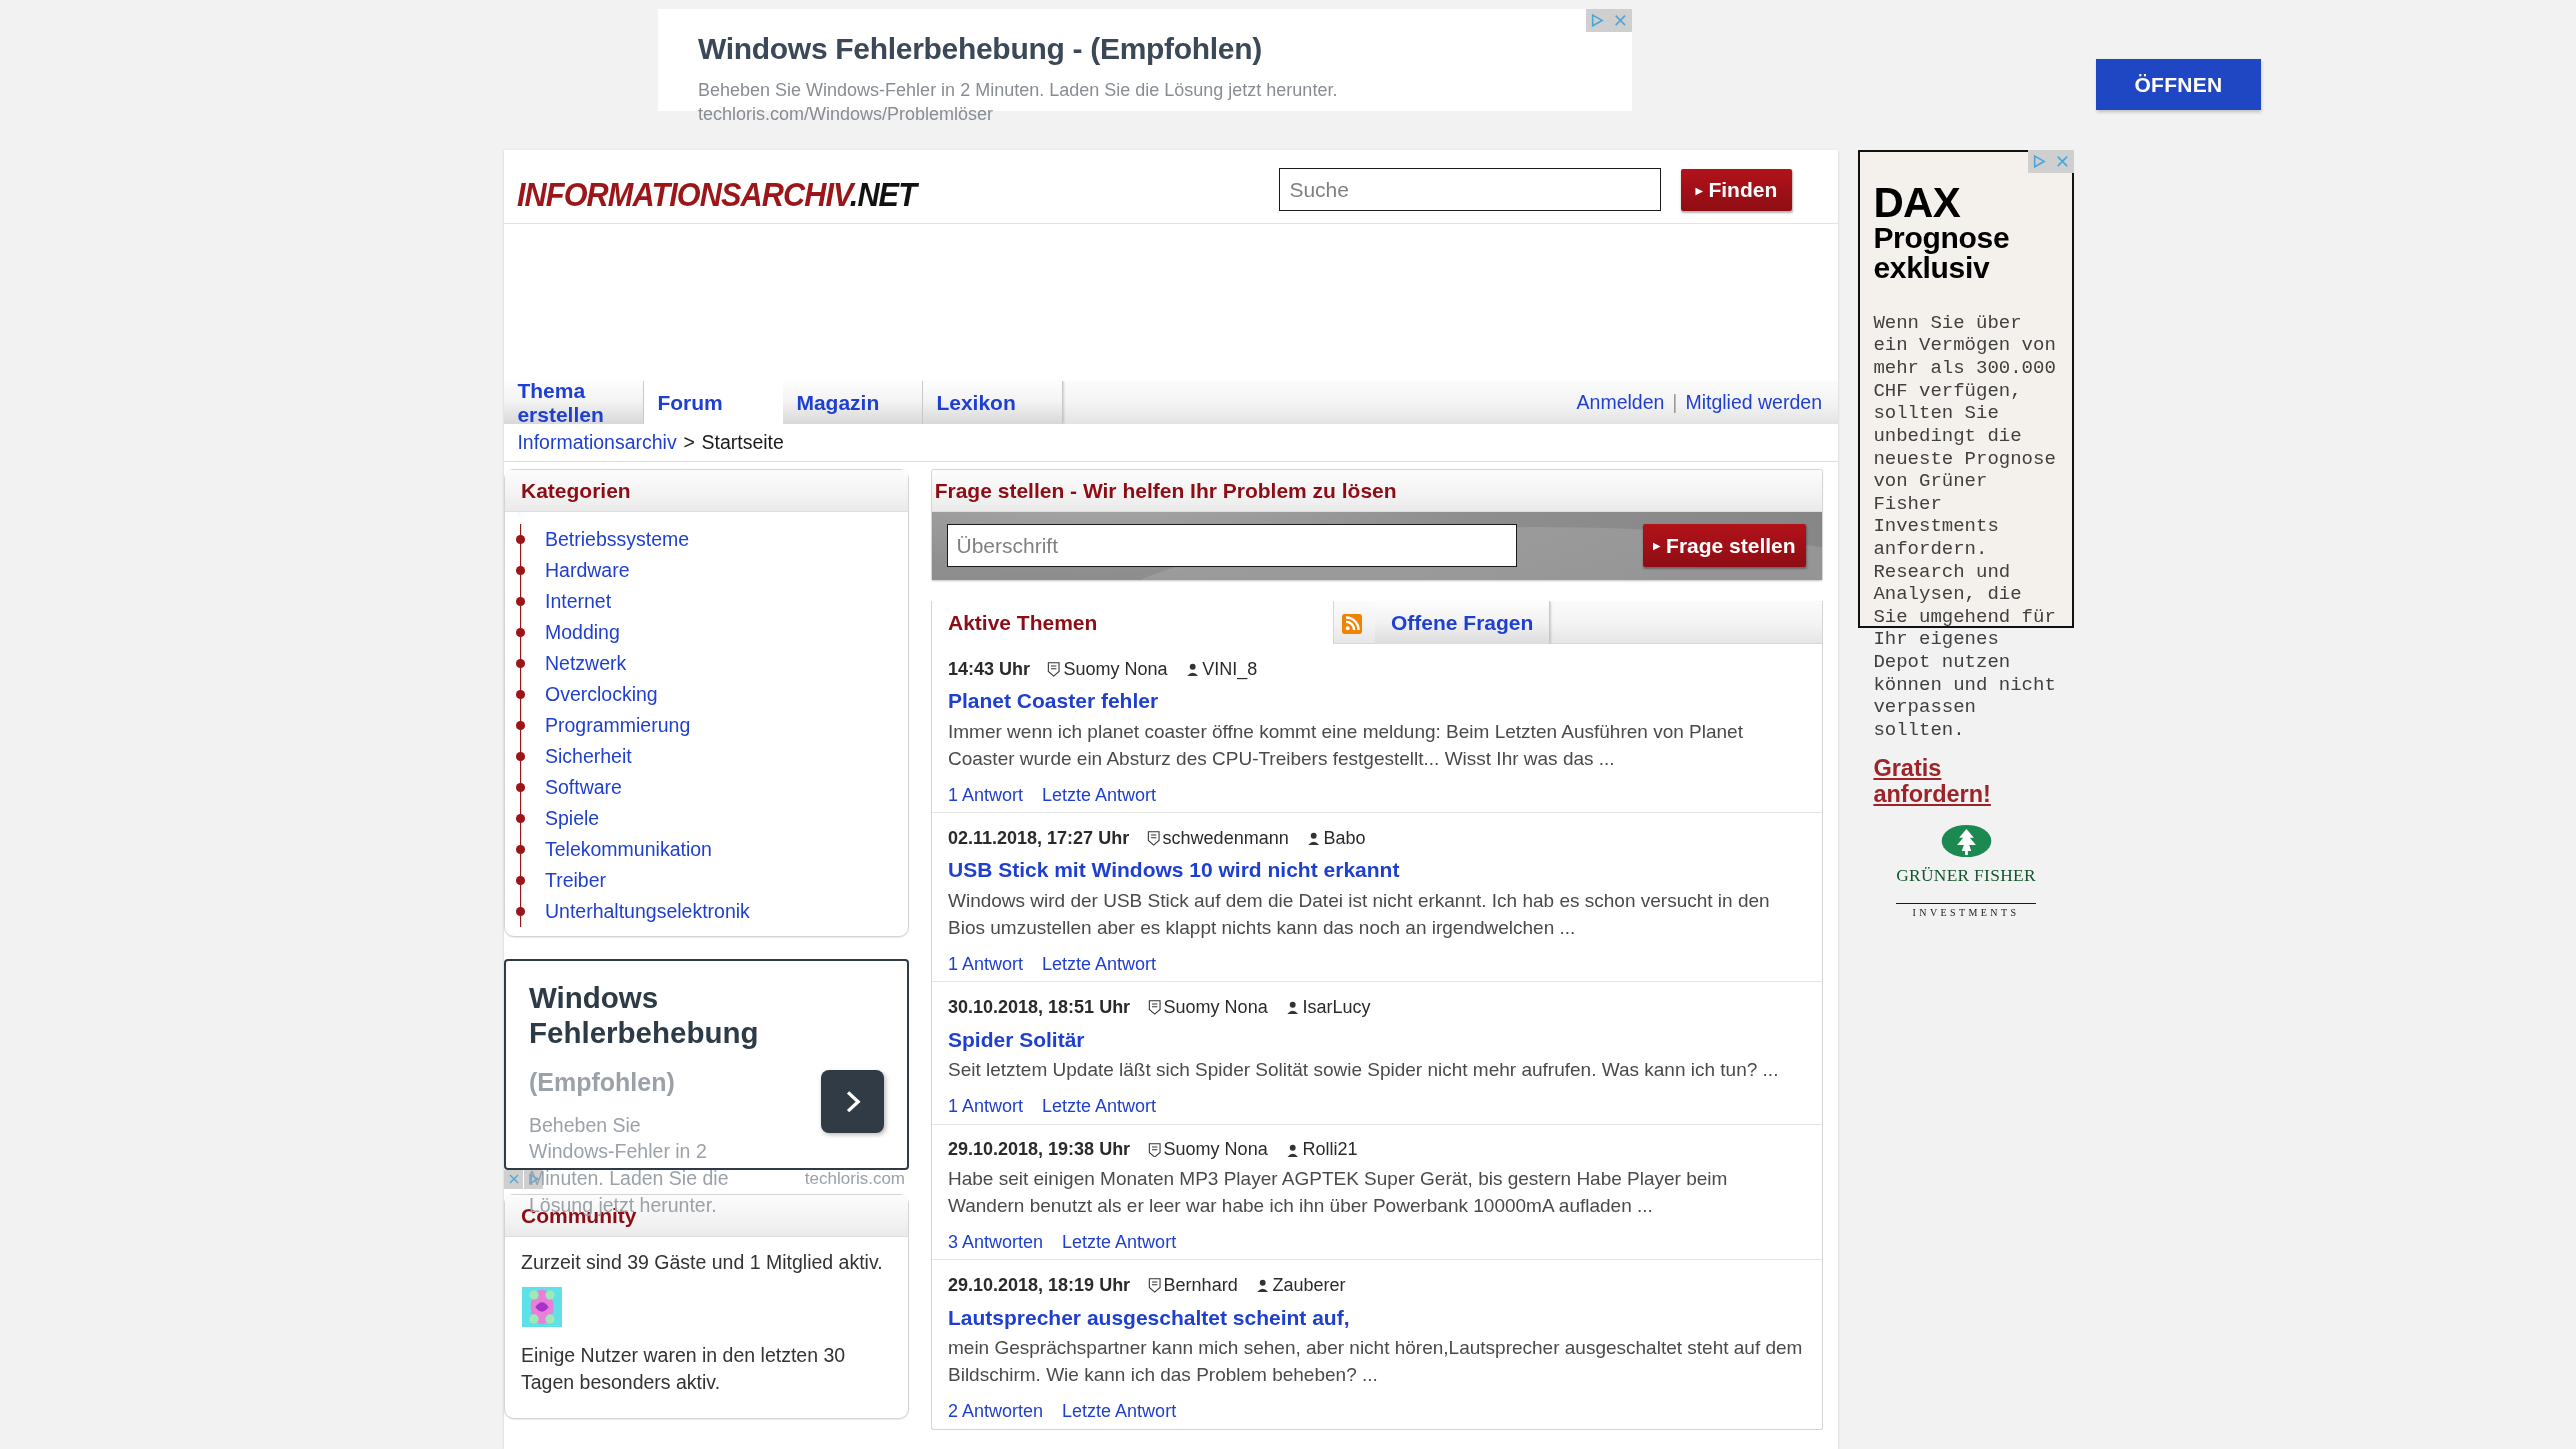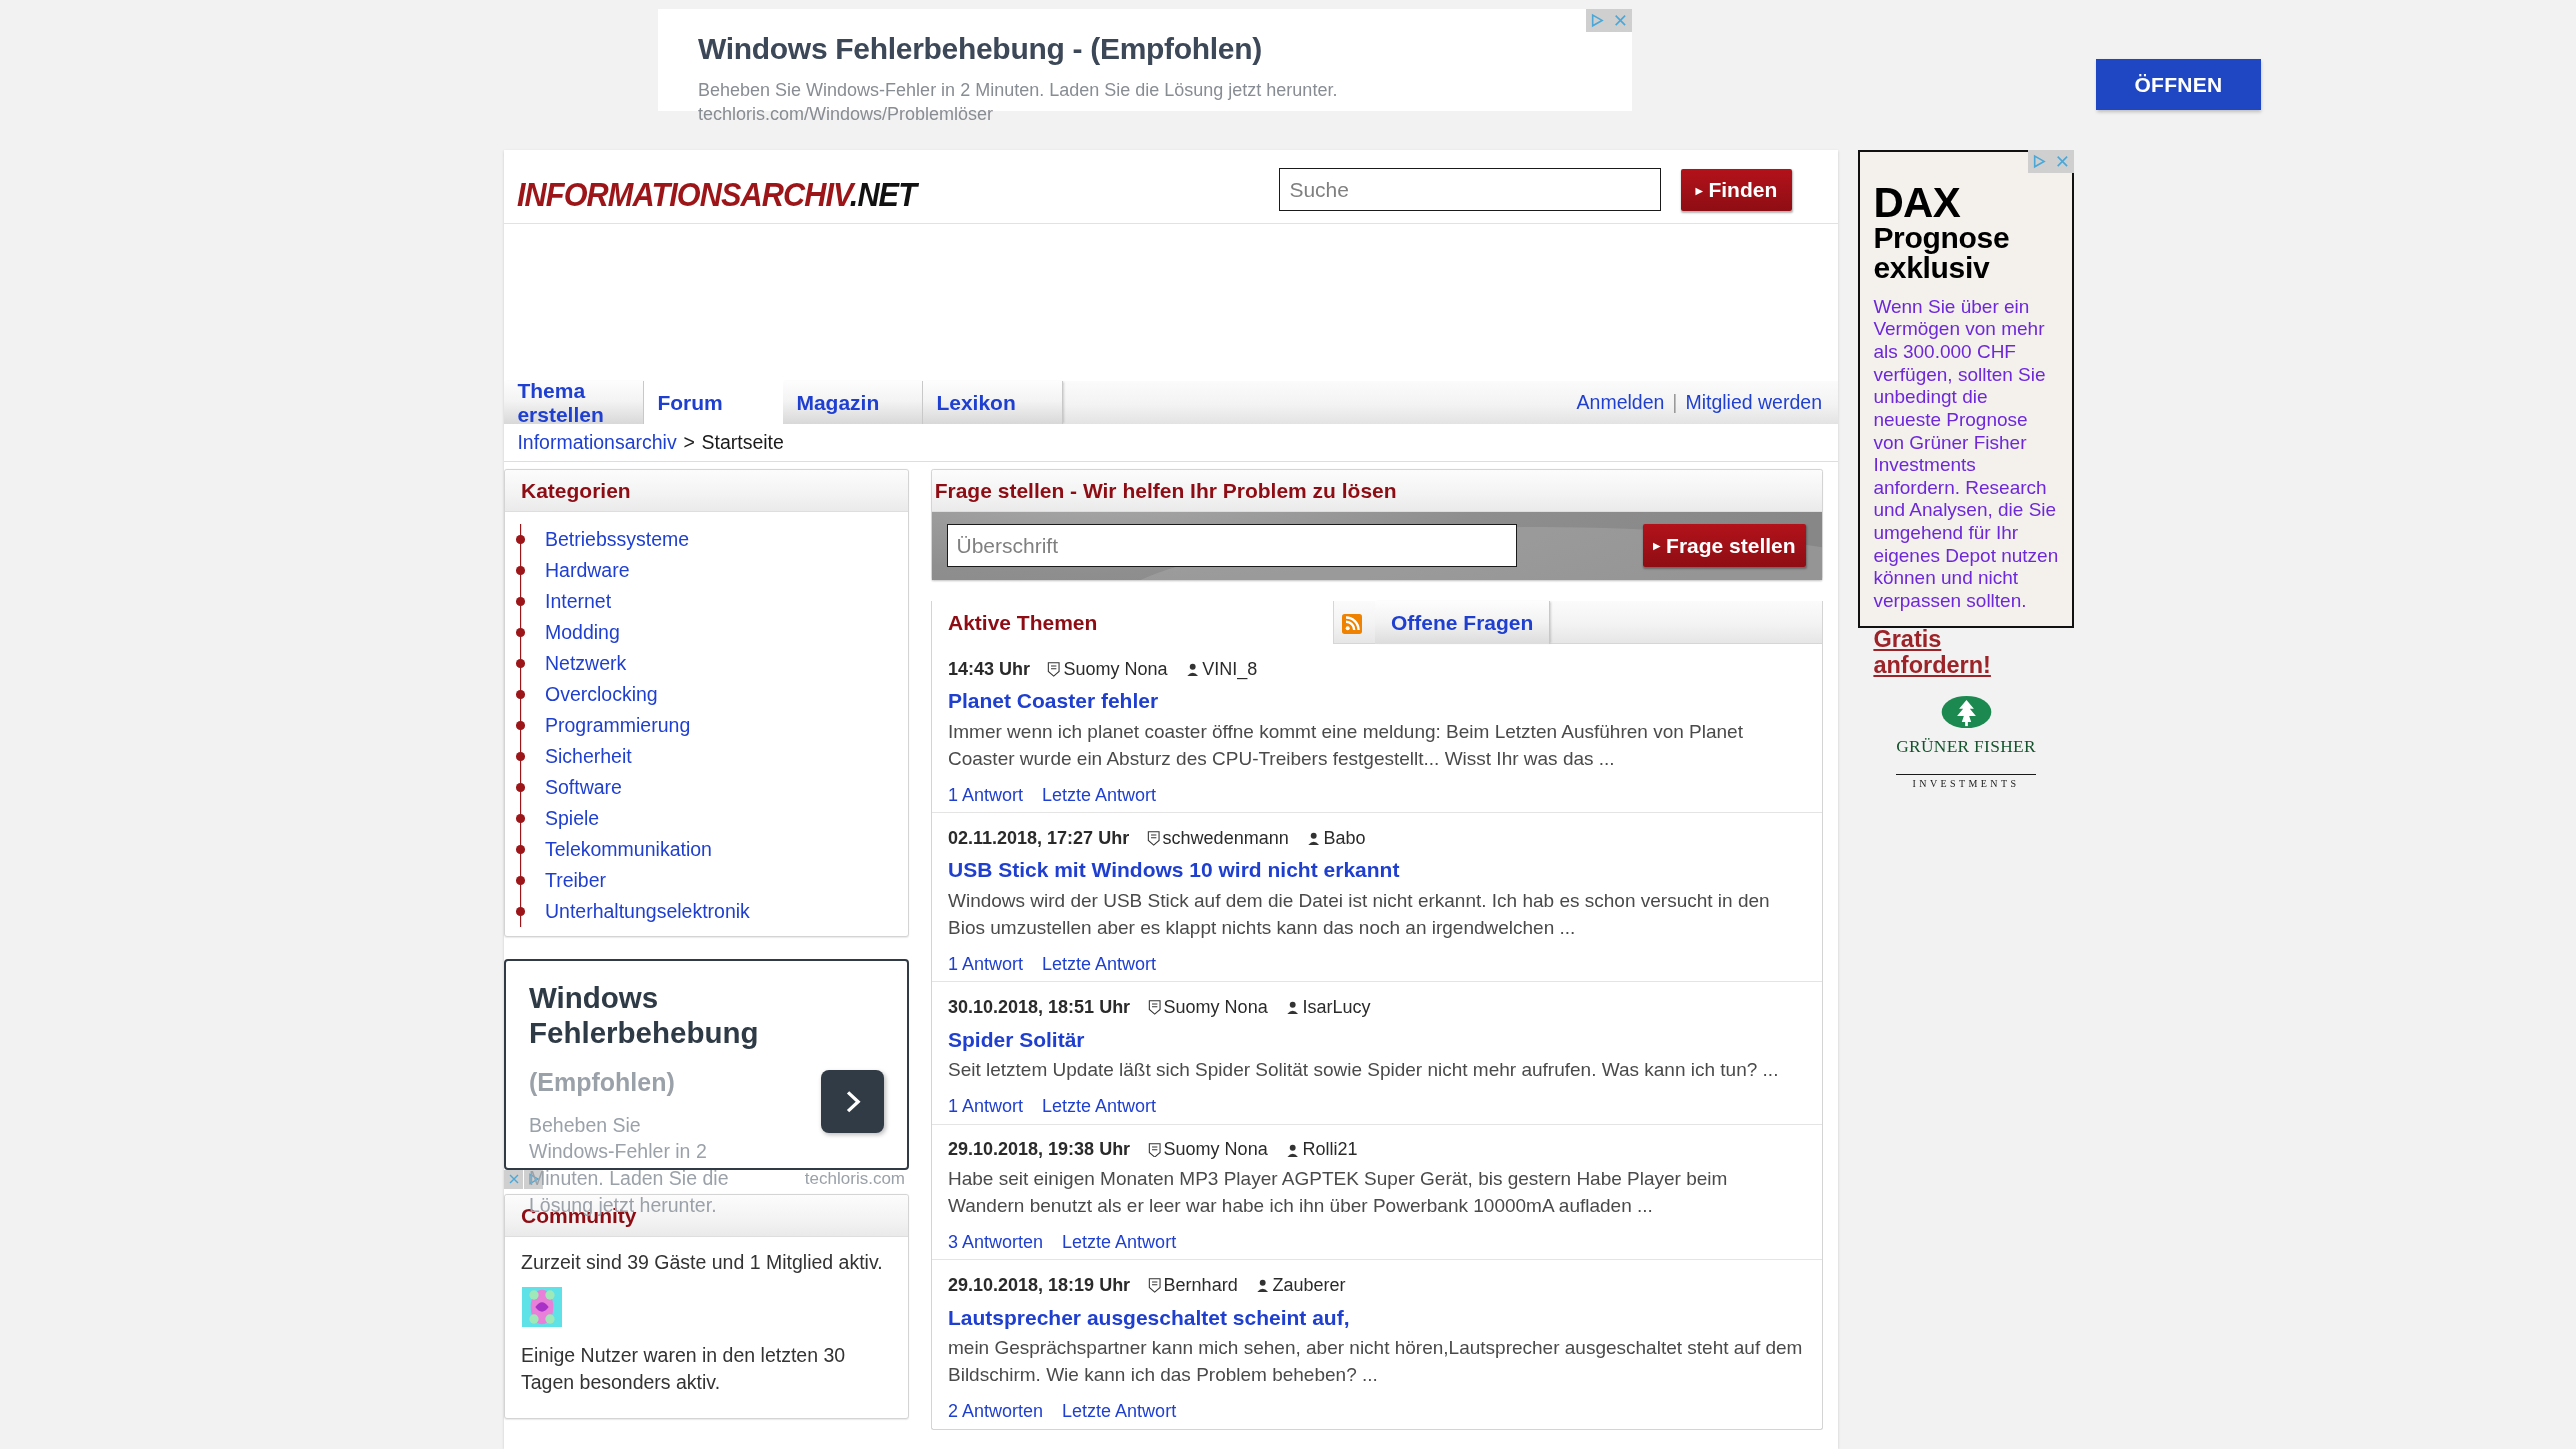--- a/index.html
+++ b/index.html
@@ -109,21 +109,21 @@
   #breadcrumb a { color:#1f3fd0; text-decoration:none; }
   #breadcrumb .chev { margin:0 6.7px; color:#222; }
   #breadcrumb .cur { color:#1a1a1a; }
 
   
   #cols { position:absolute; left:0; top:319px; width:100%; }
   #left-col { position:absolute; left:0; top:0; width:405px; }
   #right-col { position:absolute; left:427px; top:0; width:892px; }
 
   
-  .panel { background:#fff; border:0.7px solid #d4d4d4; border-radius:3px; margin-bottom:21.5px;
+  .panel { background:#fff; border:0.7px solid #d4d4d4; border-radius:10px; margin-bottom:21.5px;
            box-shadow:0 0.7px 1.3px rgba(0,0,0,0.09); }
   .panel-head {
     height:42px; display:flex; align-items:center; padding-left:16px;
     font-size:21px; font-weight:bold; color:#8e0d14;
     background:linear-gradient(180deg,#fcfcfc 0%,#f3f3f3 60%,#eaeaea 100%);
     border-bottom:0.7px solid #dedede; border-radius:2.7px 2.7px 0 0;
   }
   .panel-body { padding:12px 16px 14.8px 16px; }
 
   
@@ -233,21 +233,21 @@
 
   
   #dax-ad {
     position:absolute; left:1858px; top:150px; width:216px; height:478px;
     background:#f4f1ec; border:2px solid #111;
   }
   #dax-ad .adchoice { position:absolute; right:-2px; top:-2px; display:flex; }
   #dax-ad .inner { padding:29.5px 13.4px 8px 13.4px; }
   #dax-ad .big { font-size:42px; font-weight:bold; color:#000; line-height:0.98; letter-spacing:-0.7px; }
   #dax-ad .big2 { font-size:30px; font-weight:bold; color:#000; line-height:1.02; letter-spacing:-0.3px; }
-  #dax-ad .body { font-size:19px; color:#6d28d9; line-height:1.19; margin-top:12px; }
+  #dax-ad .body { font-size:19px; color:#404040; line-height:1.19; margin-top:28px;font-family:Liberation Mono, monospace; }
   #dax-ad .cta { font-size:23.5px; font-weight:bold; color:#9c2328; text-decoration:underline; line-height:1.1; margin-top:14.8px; }
   #dax-ad .logo-wrap { text-align:center; margin-top:16px; }
   #dax-ad .gf { font-size:17.4px; color:#14532d; letter-spacing:0.3px; font-family:"Liberation Serif", serif;
                 border-bottom:1.3px solid #1a1a1a; padding-bottom:17px; display:inline-block; }
   #dax-ad .gfi { font-size:10px; color:#1a1a1a; letter-spacing:3.4px; font-family:"Liberation Serif", serif; margin-top:2.7px; }
 </style>
 </head>
 <body>
 
 <div id="top-ad">

